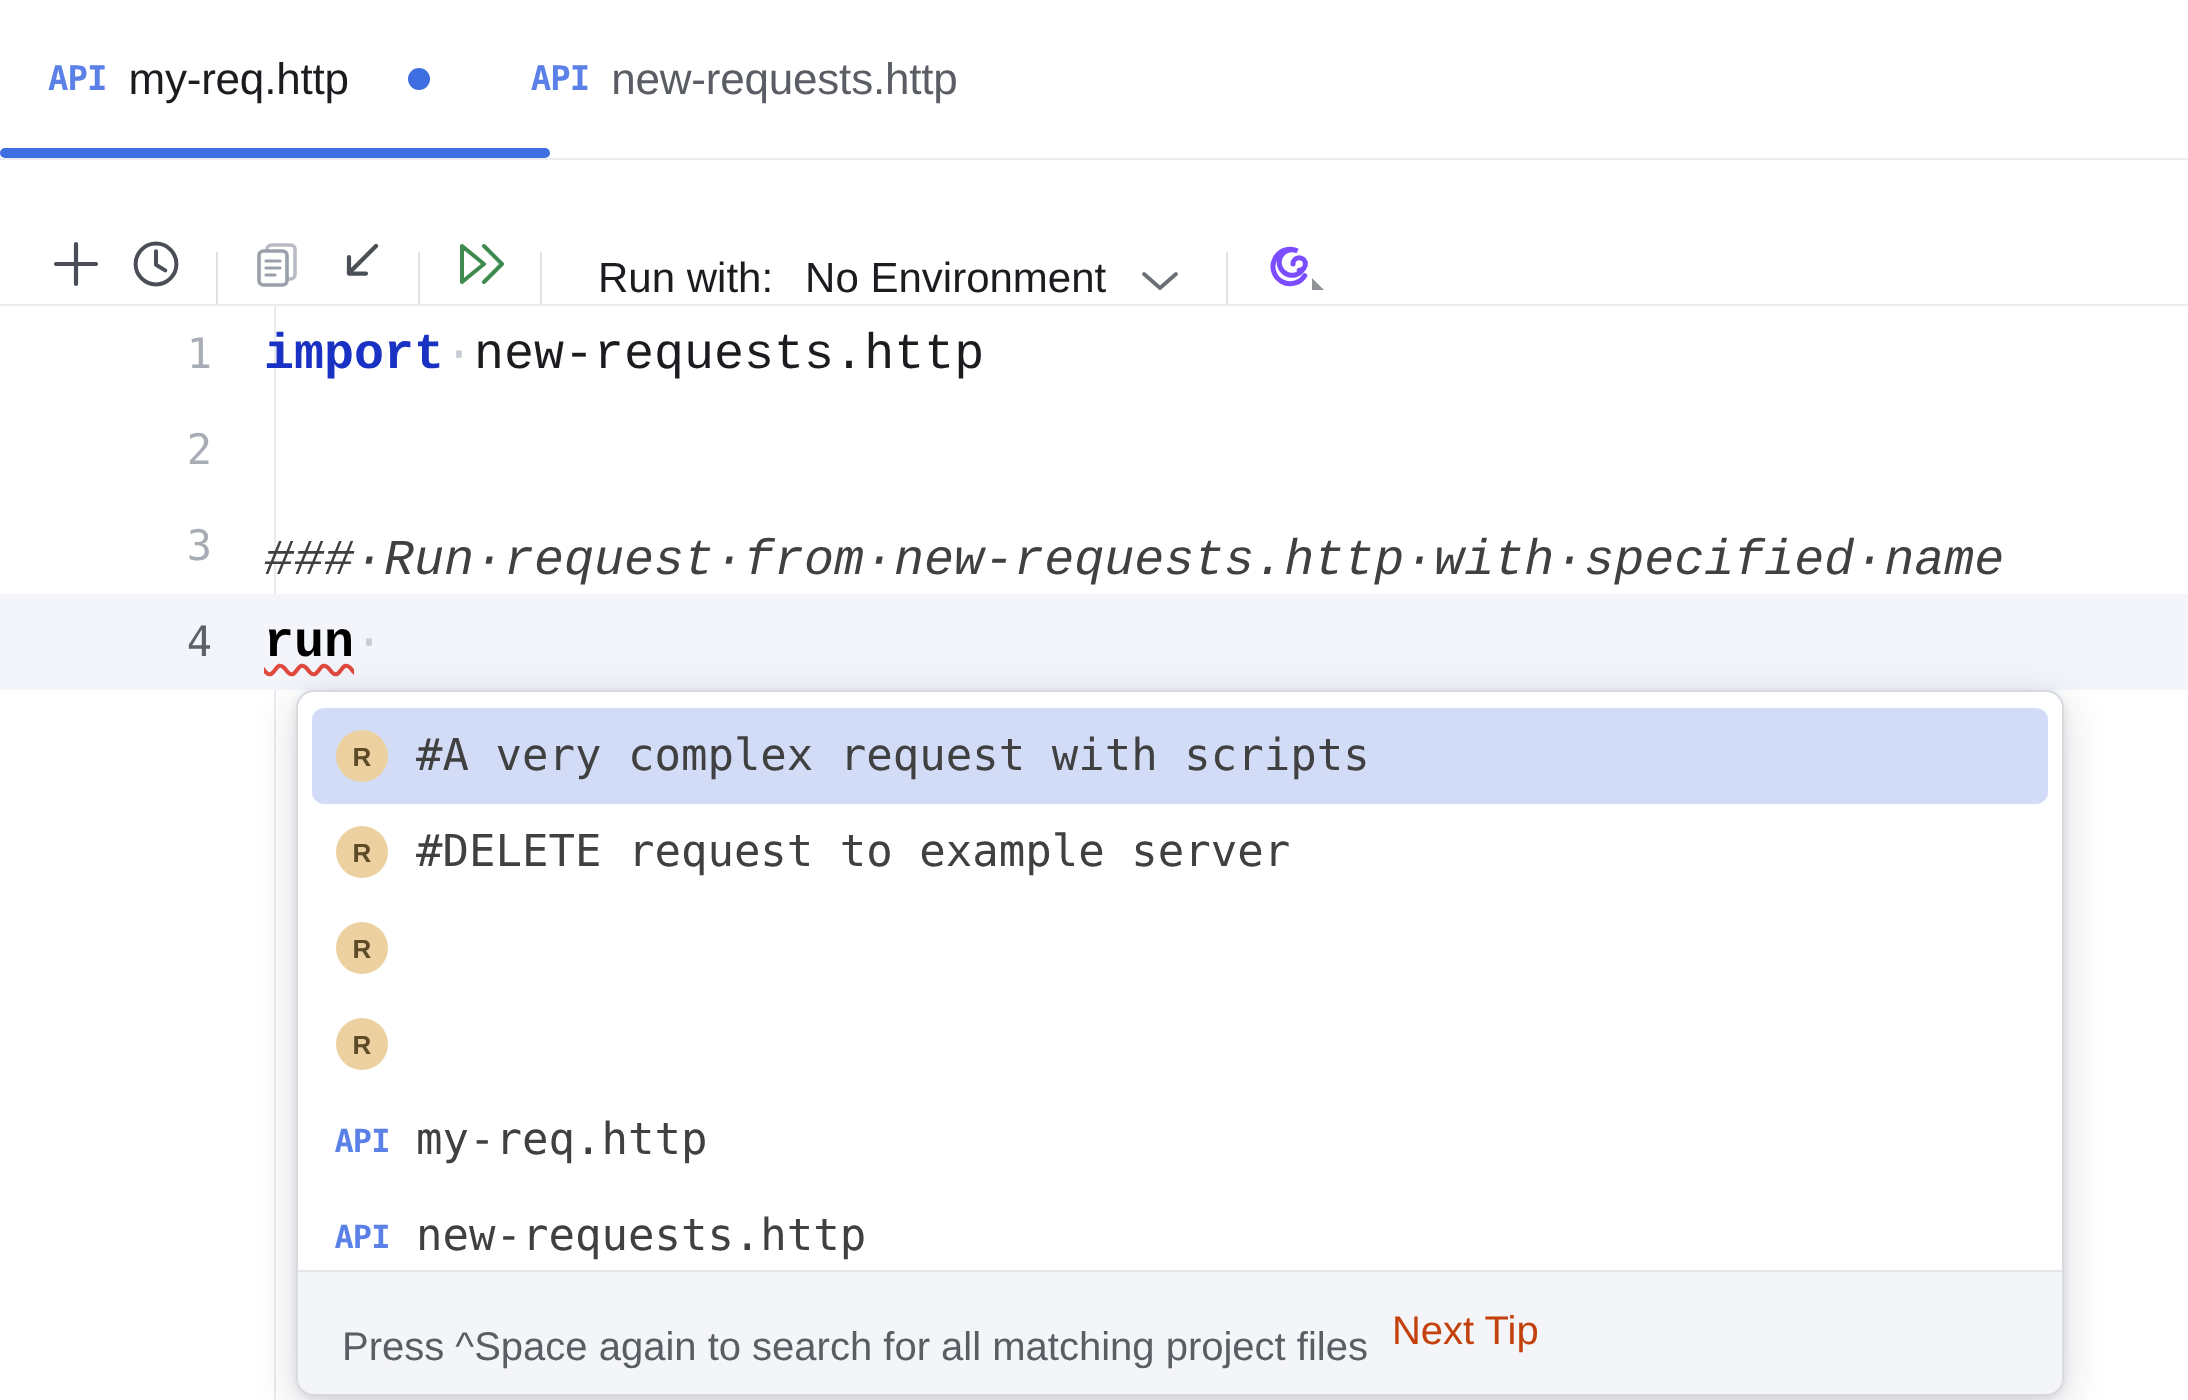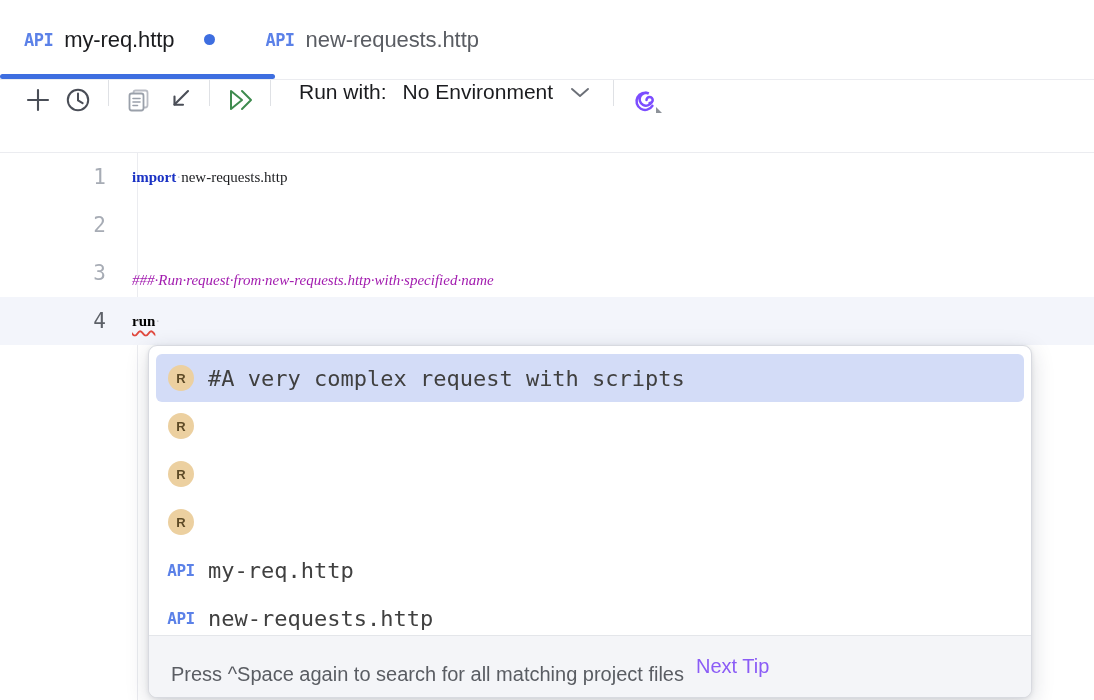--- a/index.html
+++ b/index.html
@@ -36,21 +36,21 @@
   }
   .tab-underline {
     position: absolute; left: 0; bottom: 0; width: 275px; height: 5px;
     background: #3e6ee0; border-radius: 3px;
   }
 
   
   .toolbar {
     position: absolute; left: 0; top: 80px; width: 1094px; height: 73px;
     background: #ffffff; border-bottom: 1px solid #ebecf0;
-    display: flex; align-items: flex-start; padding-left: 18px;
+    display: flex; align-items: flex-end; padding-left: 18px;
   }
   .tbtn {
     width: 40px; height: 40px; display: flex; align-items: center; justify-content: center;
     border-radius: 5px;
   }
   .tsep { width: 1px; height: 26px; background: #dfe1e5; margin: 0 10px; }
   .runwith-label { font-size: 21px; color: #1b1c1f; margin-left: 18px; }
   .env-select { display: flex; align-items: center; gap: 16px; margin-left: 16px; }
   .env-value { font-size: 21px; color: #1b1c1f; }
 
@@ -68,25 +68,25 @@
     display: flex; align-items: center;
   }
   .code-line.current { background: #f3f5fb; }
   .code-line.current .lnum { color: #5d6168; }
   .lnum {
     width: 122px; text-align: right; padding-right: 16px;
     font-family: "DejaVu Sans Mono", monospace; font-size: 21px; color: #a7acb5;
   }
   .code-text {
     margin-left: 10px;
-    font-family: Liberation Serif, serif; font-size: 15px;
+    font-family: Liberation Mono, monospace; font-size: 25px;
     color: #1b1c1f; white-space: pre; text-align: center;
   }
   .kw { color: #1a32c4; font-weight: 600; }
-  .cmt { color: #a21caf; font-style: italic; margin-top: 15px; }
+  .cmt { color: #404040; font-style: italic; margin-top: 15px; }
   .ws { color: #c8ccd4; }
   .err-underline {
     position: relative; color: #000000; font-weight: 600;
     text-decoration: underline wavy #e04a3f; text-decoration-thickness: 2px;
     text-underline-offset: 4px;
   }
 
   
   .popup {
     position: absolute; left: 148px; top: 345px; width: 884px; height: 353px;
@@ -114,21 +114,21 @@
     width: 26px; display: flex; align-items: center; justify-content: center;
     font-family: "DejaVu Sans Mono", monospace; font-size: 16px; font-weight: 700;
     letter-spacing: -0.5px; color: #5b81e8; flex: 0 0 auto;
   }
   .popup-footer {
     position: absolute; left: 0; bottom: 0; width: 884px; height: 62px;
     background: #f4f5f8; border-top: 1px solid #e4e6ea;
     display: flex; align-items: center; padding-left: 22px; gap: 12px;
   }
   .footer-text { font-size: 20px; color: #5a5d63; margin-top: 16px; }
-  .footer-link { font-size: 20px; color: #8b5cf6; }
+  .footer-link { font-size: 20px; color: #c2410c; }
 </style>
 </head>
 <body>
 
 <div id="root">
 
   <div class="tabbar">
 
     <div class="tab active">
       <span class="api-badge">API</span>
@@ -237,20 +237,21 @@
 
     <div class="popup-list">
 
       <div class="pitem selected">
         <span class="r-badge">R</span>
         <span class="plabel">#A very complex request with scripts</span>
       </div>
 
       <div class="pitem">
         <span class="r-badge">R</span>
+        <span class="plabel">#DELETE request to example server</span>
       </div>
 
       <div class="pitem">
         <span class="r-badge">R</span>
       </div>
 
       <div class="pitem">
         <span class="r-badge">R</span>
       </div>
 

